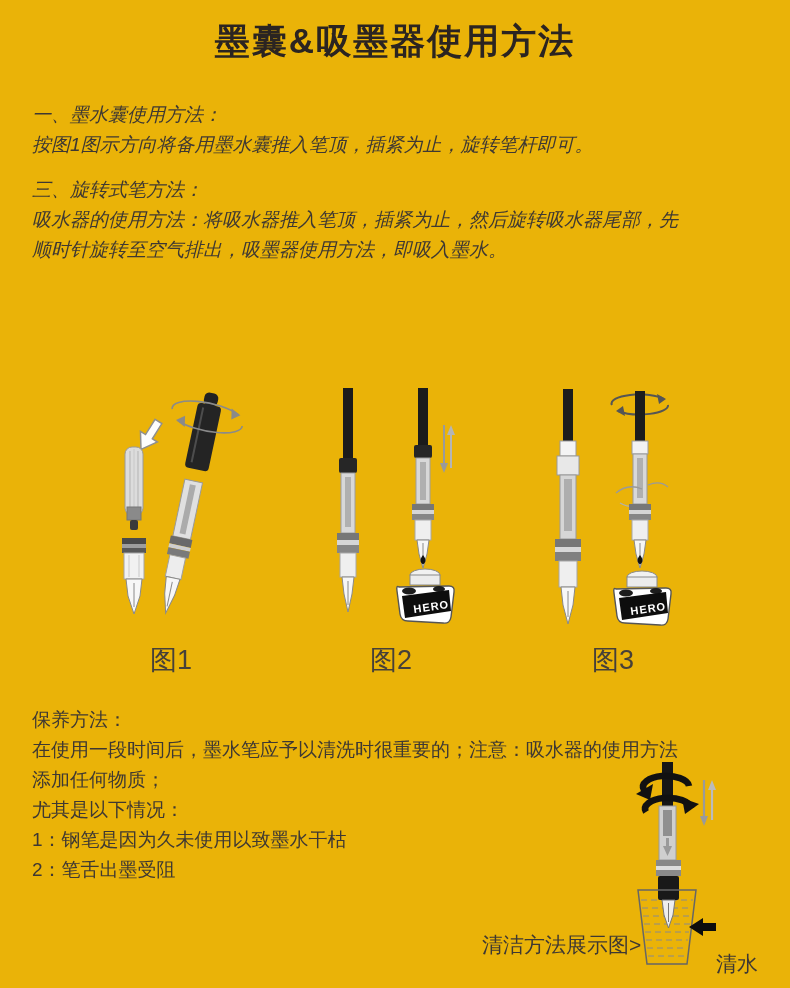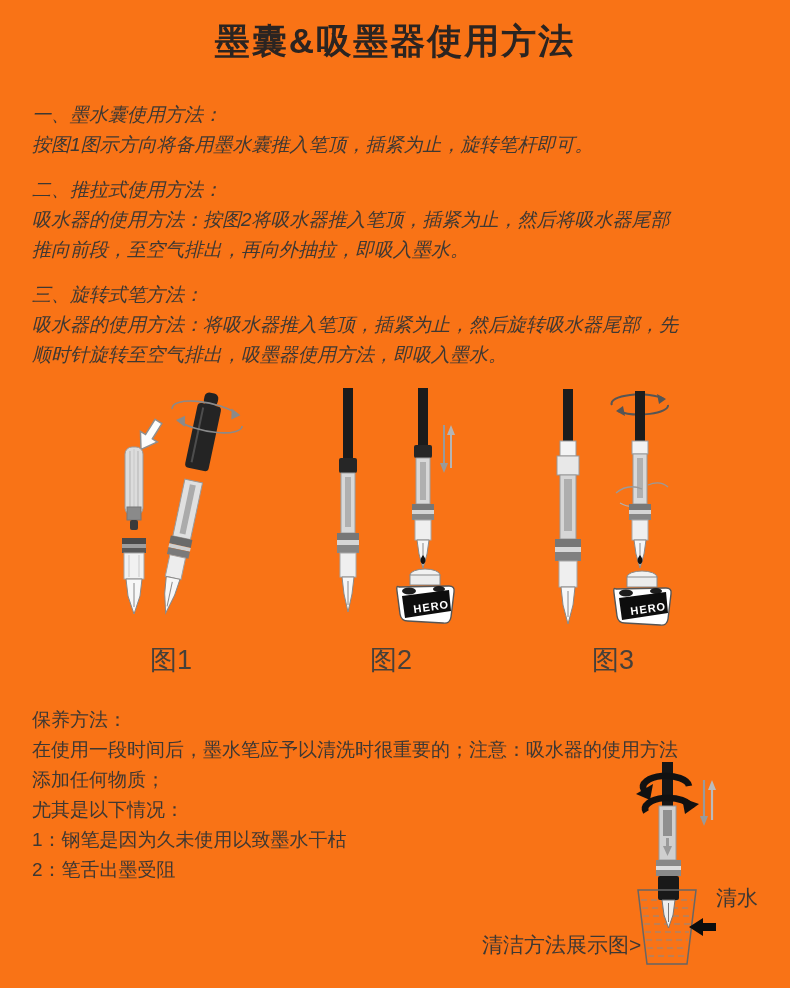--- a/index.html
+++ b/index.html
@@ -1,51 +1,46 @@
 <!DOCTYPE html>
 <html><head>
 <meta charset="utf-8">
 <style>
   * { margin:0; padding:0; box-sizing:border-box; }
   html,body { background:#fff; }
   .page {
-    position:relative; width:790px; height:988px; background:#f97316;
+    position:relative; width:790px; height:988px; background:#eab308;
     font-family:"Liberation Sans","DejaVu Sans",sans-serif;
     color:#3e3833; overflow:hidden;
   }
   .title {
     position:absolute; top:18px; left:0; right:0; text-align:center;
     font-size:35px; font-weight:bold; letter-spacing:2px; color:#2b2421;
   }
   .sections { position:absolute; left:32px; top:100px; width:726px; font-size:19px; line-height:30px; }
   .section { margin-bottom:15px;font-style:italic; }
   .sections p, .maintenance p { margin:0; }
   .figure-label { position:absolute; top:642px; font-size:27px; color:#464039; }
   .fig-svg { position:absolute; top:383px; }
   .maintenance { position:absolute; left:32px; top:705px; width:726px; font-size:19px; line-height:30px; }
   .cleaning-svg { position:absolute; left:612px; top:746px; }
   .cleaning-caption { position:absolute; left:482px; top:931px; font-size:21px; color:#3e3833; }
-  .water-label { position:absolute; left:716px; top:884px; font-size:21px; color:#3e3833; }
+  .water-label { position:absolute; left:716px; top:950px; font-size:21px; color:#3e3833; }
 </style>
 </head>
 <body>
 
 <div class="page">
 
   <h1 class="title">墨囊&amp;吸墨器使用方法</h1>
 
   <div class="sections">
     <div class="section">
       <p>一、墨水囊使用方法：</p>
       <p>按图1图示方向将备用墨水囊推入笔顶，插紧为止，旋转笔杆即可。</p>
-    </div>
-    <div class="section">
-      <p>二、推拉式使用方法：</p>
-      <p>吸水器的使用方法：按图2将吸水器推入笔顶，插紧为止，然后将吸水器尾部</p>
-      <p>推向前段，至空气排出，再向外抽拉，即吸入墨水。</p>
     </div>
     <div class="section">
       <p>三、旋转式笔方法：</p>
       <p>吸水器的使用方法：将吸水器推入笔顶，插紧为止，然后旋转吸水器尾部，先</p>
       <p>顺时针旋转至空气排出，吸墨器使用方法，即吸入墨水。</p>
     </div>
   </div>
 
   <svg class="fig-svg" style="left:70px" width="230" height="256" viewBox="0 0 230 256">
     <g transform="translate(80,52) rotate(32)">

